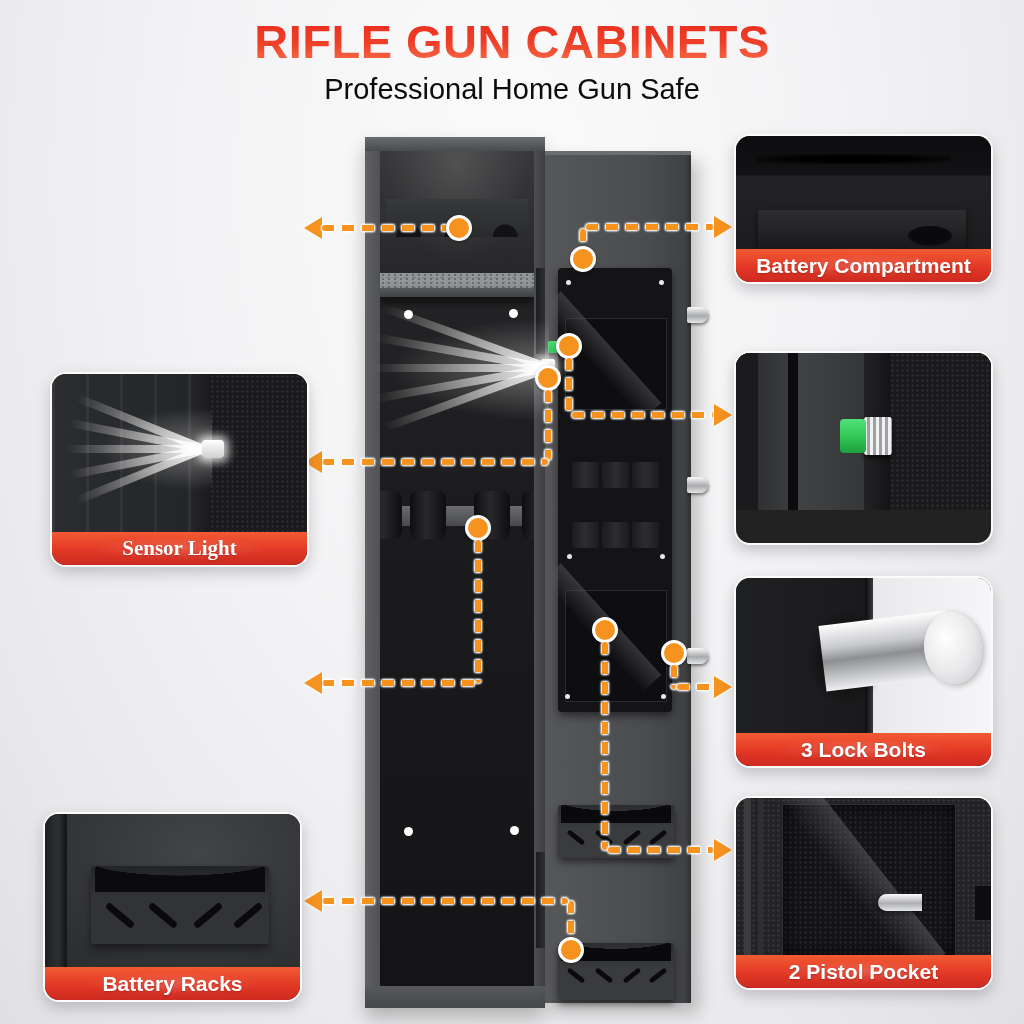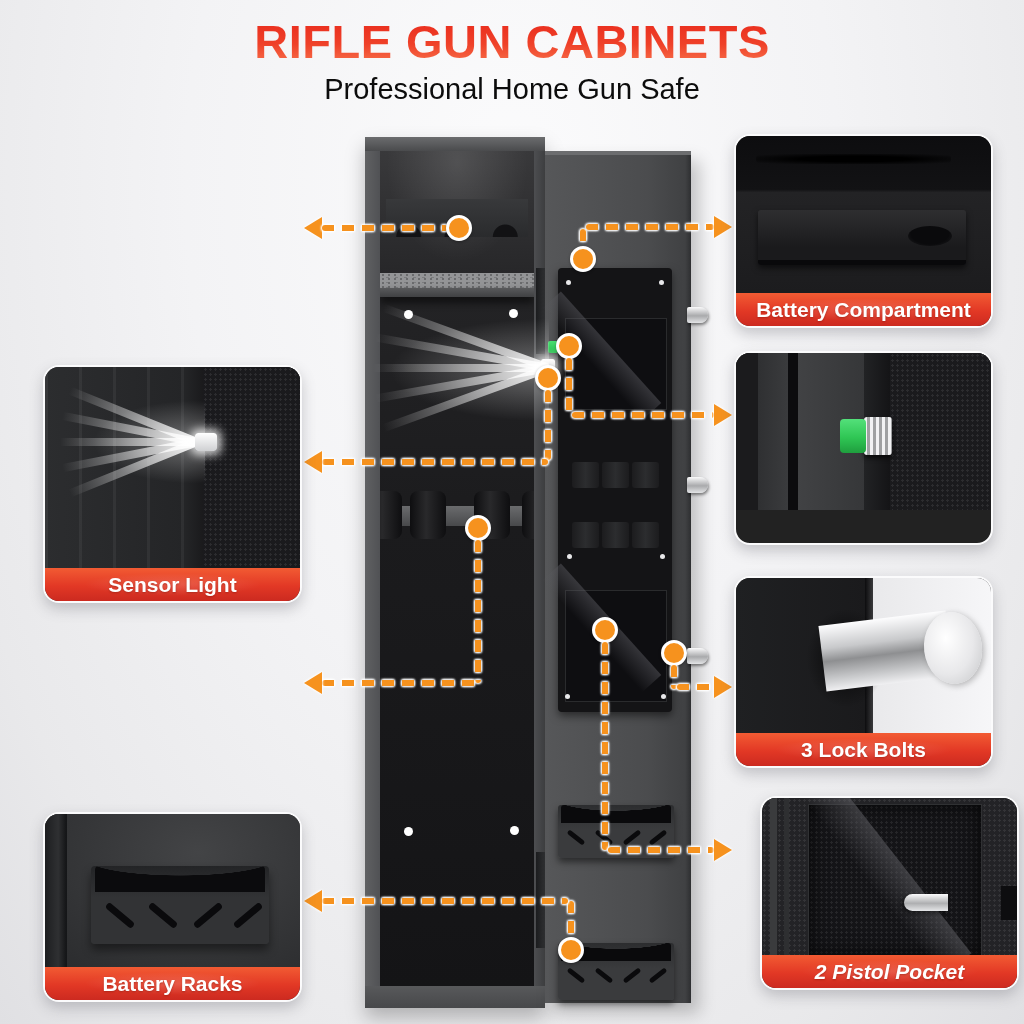--- a/index.html
+++ b/index.html
@@ -335,21 +335,21 @@
   <div class="dash v" style="left:602px;top:642px;height:208px;"></div>
   <div class="dash h" style="left:608px;top:847px;width:106px;"></div>
   <div class="ah r" style="left:714px;top:839px;"></div>
 
   <div class="dot" style="left:558px;top:937px;"></div>
   <div class="dash v" style="left:568px;top:901px;height:36px;"></div>
   <div class="dash h" style="left:322px;top:898px;width:246px;"></div>
   <div class="ah l" style="left:304px;top:890px;"></div>
 
 
-  <figure class="card" style="left:43px;top:365px;height:238px;margin:0;">
+  <figure class="card" style="left:43px;top:365px;height:195px;margin:7px;font-family:Liberation Serif, serif;">
     <div class="art a-sl">
       <div class="panes"></div>
       <div class="meshr mesh"></div>
       <div class="glow"></div>
       <div class="beam" style="transform:rotate(22deg);"></div>
       <div class="beam" style="transform:rotate(11deg);"></div>
       <div class="beam"></div>
       <div class="beam" style="transform:rotate(-11deg);"></div>
       <div class="beam" style="transform:rotate(-22deg);"></div>
       <div class="bulb"></div>
@@ -368,21 +368,21 @@
         <div class="slot s2"></div>
         <div class="slot s3"></div>
         <div class="slot s4"></div>
       </div>
     </div>
     <figcaption class="banner">
         <span>Battery Racks</span>
       </figcaption>
   </figure>
 
-  <figure class="card" style="left:734px;top:134px;height:194px;margin:0;">
+  <figure class="card" style="left:734px;top:134px;height:150px;margin:0;">
     <div class="art a-bc noise">
       <div class="groove"></div>
       <div class="cover">
         <div class="oval"></div>
       </div>
     </div>
     <figcaption class="banner">
         <span>Battery Compartment</span>
       </figcaption>
   </figure>
@@ -405,21 +405,21 @@
       <div class="edge"></div>
       <div class="shadow"></div>
       <div class="cyl"></div>
       <div class="face"></div>
     </div>
     <figcaption class="banner">
         <span>3 Lock Bolts</span>
       </figcaption>
   </figure>
 
-  <figure class="card" style="left:760px;top:796px;height:194px;margin:0;font-style:italic;">
+  <figure class="card" style="left:734px;top:796px;height:194px;margin:0;">
     <div class="art a-pp mesh">
       <div class="l1"></div>
       <div class="l2"></div>
       <div class="pocket mesh">
         <div class="fold"></div>
       </div>
       <div class="boltnotch"></div>
       <div class="bolt"></div>
     </div>
     <figcaption class="banner">

